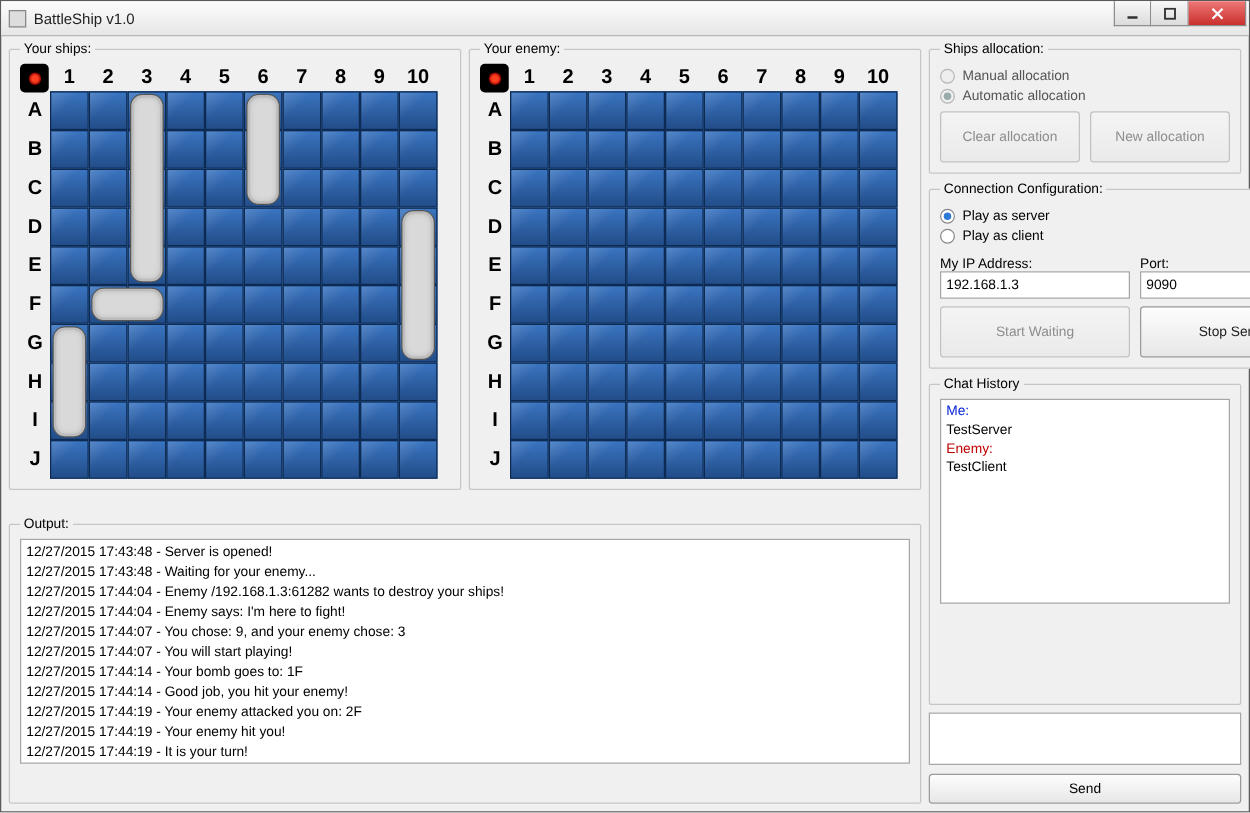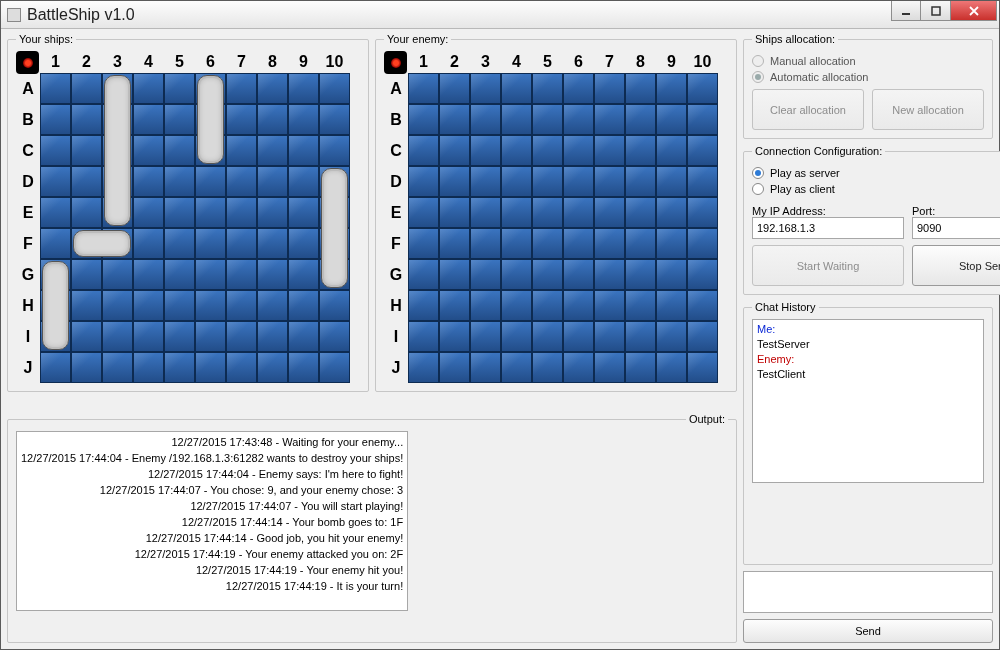--- a/index.html
+++ b/index.html
@@ -15,21 +15,21 @@
     height: 28px;
     background: linear-gradient(#fdfdfd,#e6e6e6);
     border-bottom: 1px solid #b8b8b8;
     display: flex; align-items: center;
     padding-left: 6px;
   }
   .titlebar .app-icon {
     width: 14px; height: 14px; margin-right: 6px;
     border: 1px solid #888; background: #ddd;
   }
-  .titlebar .title { flex: 1; color: #222; font-size: 16px; }
+  .titlebar .title { flex: 1; color: #222; font-size: 12px; }
   .winbtns { display: flex; height: 20px; margin-right: 2px; gap: 0; align-self: flex-start; }
   .winbtn {
     width: 30px; height: 20px;
     background: linear-gradient(#f7f7f7,#dcdcdc);
     border: 1px solid #8d8d8d; border-top: none;
     display: flex; align-items: center; justify-content: center;
     font-size: 10px; color: #333;
   }
   .winbtn + .winbtn { border-left: none; }
   .winbtn.close { width: 46px; background: linear-gradient(#e77,#c9302c); color: #fff; }
@@ -425,24 +425,25 @@
                 <div class="cell"></div>
                 <div class="cell"></div>
                 <div class="cell"></div>
                 <div class="cell"></div>
                 <div class="hit-marker" style="inset: auto; width: 23px; height: 23px; position: absolute;"></div>
               </div>
           </div>
         </fieldset>
       </div>
 
-      <fieldset class="group" style="flex:1; display:flex; flex-direction:row;text-align:right;">
+      <fieldset class="group" style="flex:1; display:flex; flex-direction:column;">
         <legend>Output:</legend>
         <div class="outputarea" id="output">
             <div class="first-cut">&nbsp;</div>
+            <div>12/27/2015 17:43:48 - Server is opened!</div>
             <div>12/27/2015 17:43:48 - Waiting for your enemy...</div>
             <div>12/27/2015 17:44:04 - Enemy /192.168.1.3:61282 wants to destroy your ships!</div>
             <div>12/27/2015 17:44:04 - Enemy says: I'm here to fight!</div>
             <div>12/27/2015 17:44:07 - You chose: 9, and your enemy chose: 3</div>
             <div>12/27/2015 17:44:07 - You will start playing!</div>
             <div>12/27/2015 17:44:14 - Your bomb goes to: 1F</div>
             <div>12/27/2015 17:44:14 - Good job, you hit your enemy!</div>
             <div>12/27/2015 17:44:19 - Your enemy attacked you on: 2F</div>
             <div>12/27/2015 17:44:19 - Your enemy hit you!</div>
             <div>12/27/2015 17:44:19 - It is your turn!</div>

